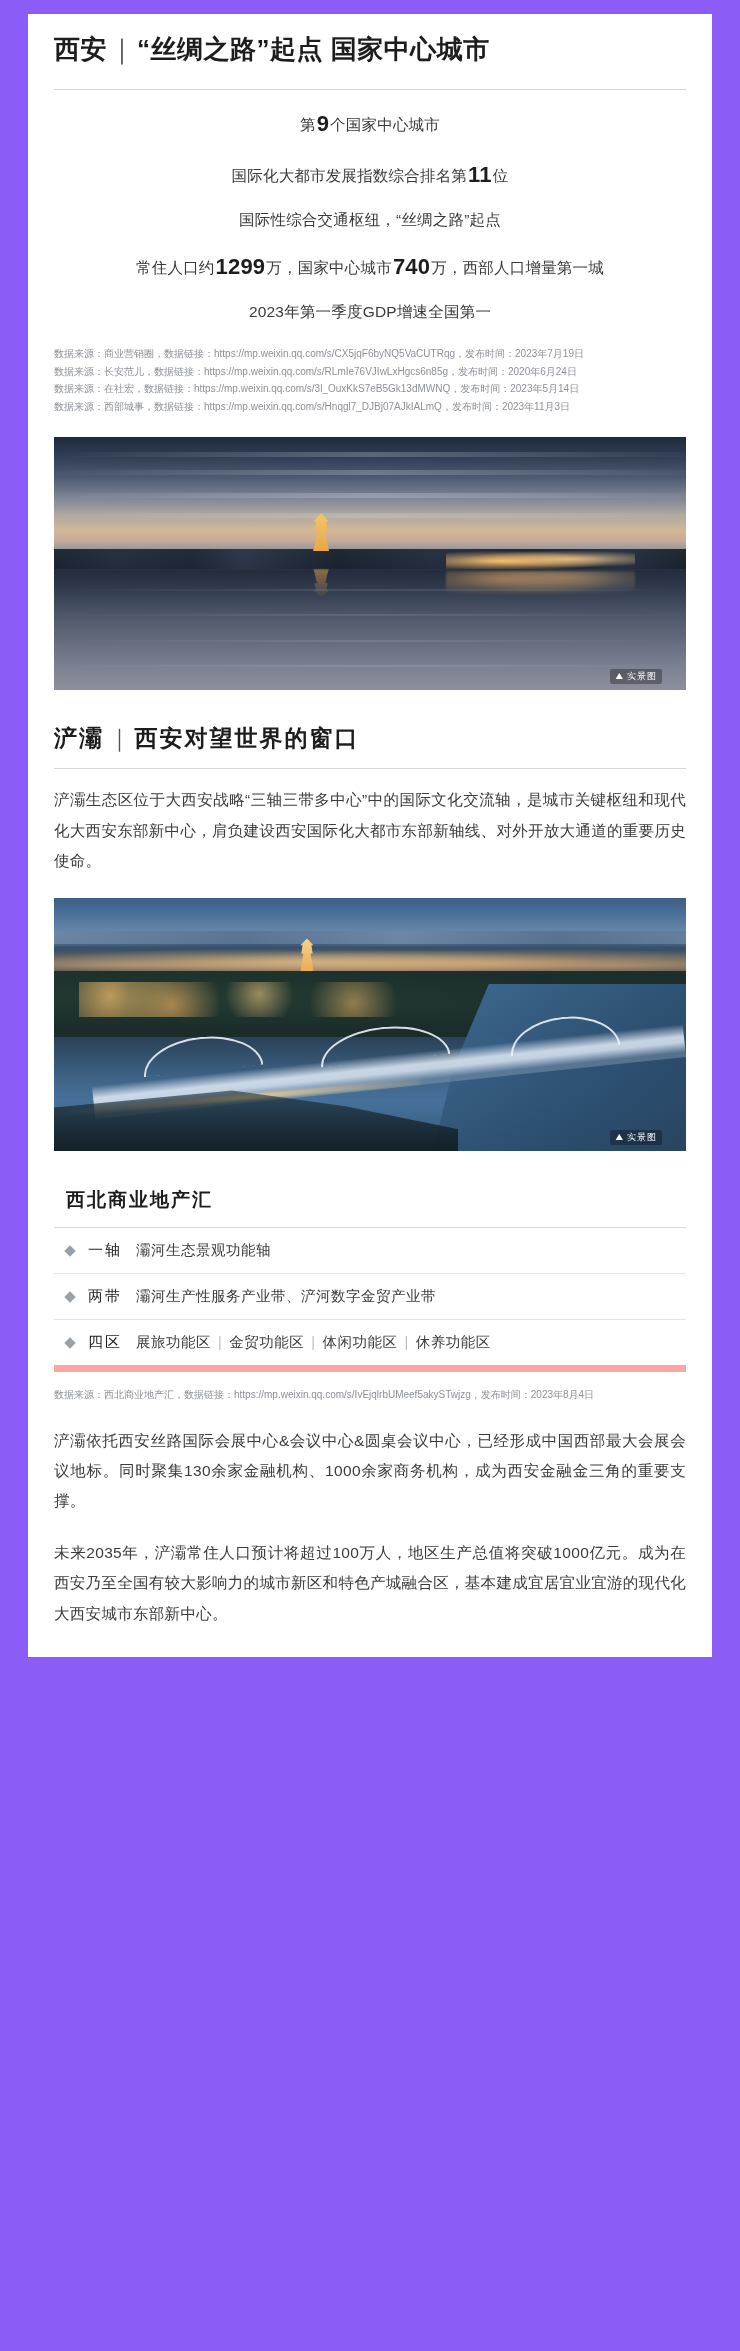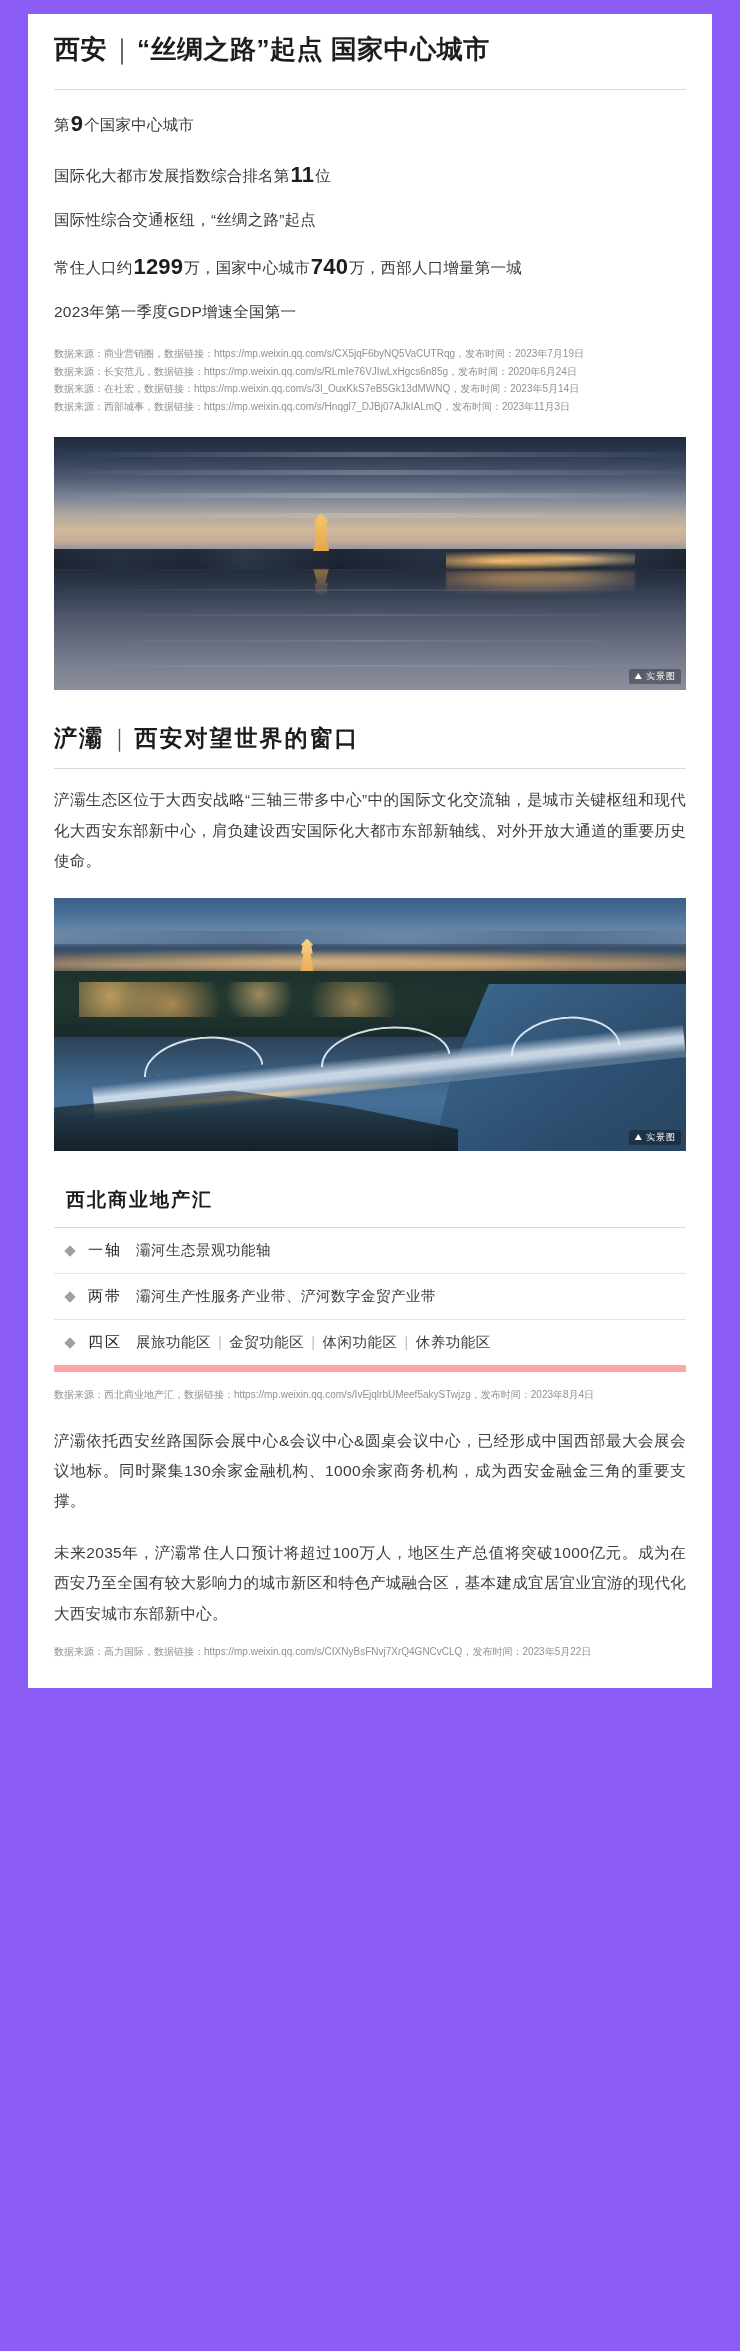--- a/index.html
+++ b/index.html
@@ -46,20 +46,21 @@
   
   .facts {
     padding: 16px 26px 2px 26px;
   }
   .fact {
     font-size: 15.5px;
     color: #3a3a3a;
     line-height: 1.6;
     margin-bottom: 16px;
     letter-spacing: 0.2px;
+    text-align: center;
   }
   .fact .big {
     font-size: 22px;
     font-weight: bold;
     color: #1d1d1d;
     vertical-align: -1px;
     padding: 0 1px;
   }
 
   
@@ -79,21 +80,21 @@
   
   .photo-wrap {
     margin: 22px 26px 6px 26px;
     position: relative;
     overflow: hidden;
   }
   .photo1 { height: 253px; }
   .photo2 { height: 253px; }
   .photo-caption {
     position: absolute;
-    right: 5px;
+    right: 24px;
     bottom: 6px;
     font-size: 9px;
     color: #ffffff;
     background: rgba(0,0,0,0.30);
     padding: 1px 5px;
     border-radius: 2px;
     letter-spacing: 1px;
     font-family: Liberation Mono, monospace;
   }
   .photo-caption .cam { margin-right: 3px; }
@@ -432,19 +433,16 @@
       </div>
     </div>
 
     <div class="src-block">
       <div class="src">数据来源：西北商业地产汇，数据链接：https://mp.weixin.qq.com/s/IvEjqlrbUMeef5akySTwjzg，发布时间：2023年8月4日</div>
     </div>
 
     <div class="para" style="padding-top:22px">浐灞依托西安丝路国际会展中心&amp;会议中心&amp;圆桌会议中心，已经形成中国西部最大会展会议地标。同时聚集130余家金融机构、1000余家商务机构，成为西安金融金三角的重要支撑。</div>
     <div class="para" style="padding-top:22px">未来2035年，浐灞常住人口预计将超过100万人，地区生产总值将突破1000亿元。成为在西安乃至全国有较大影响力的城市新区和特色产城融合区，基本建成宜居宜业宜游的现代化大西安城市东部新中心。</div>
 
-    <div class="src-block">
-      <div class="src">数据来源：高力国际，数据链接：https://mp.weixin.qq.com/s/CIXNyBsFNvj7XrQ4GNCvCLQ，发布时间：2023年5月22日</div>
-    </div>
 
     <div class="bottom-pad"></div>
   </div>
 </div>
 
 </body></html>

